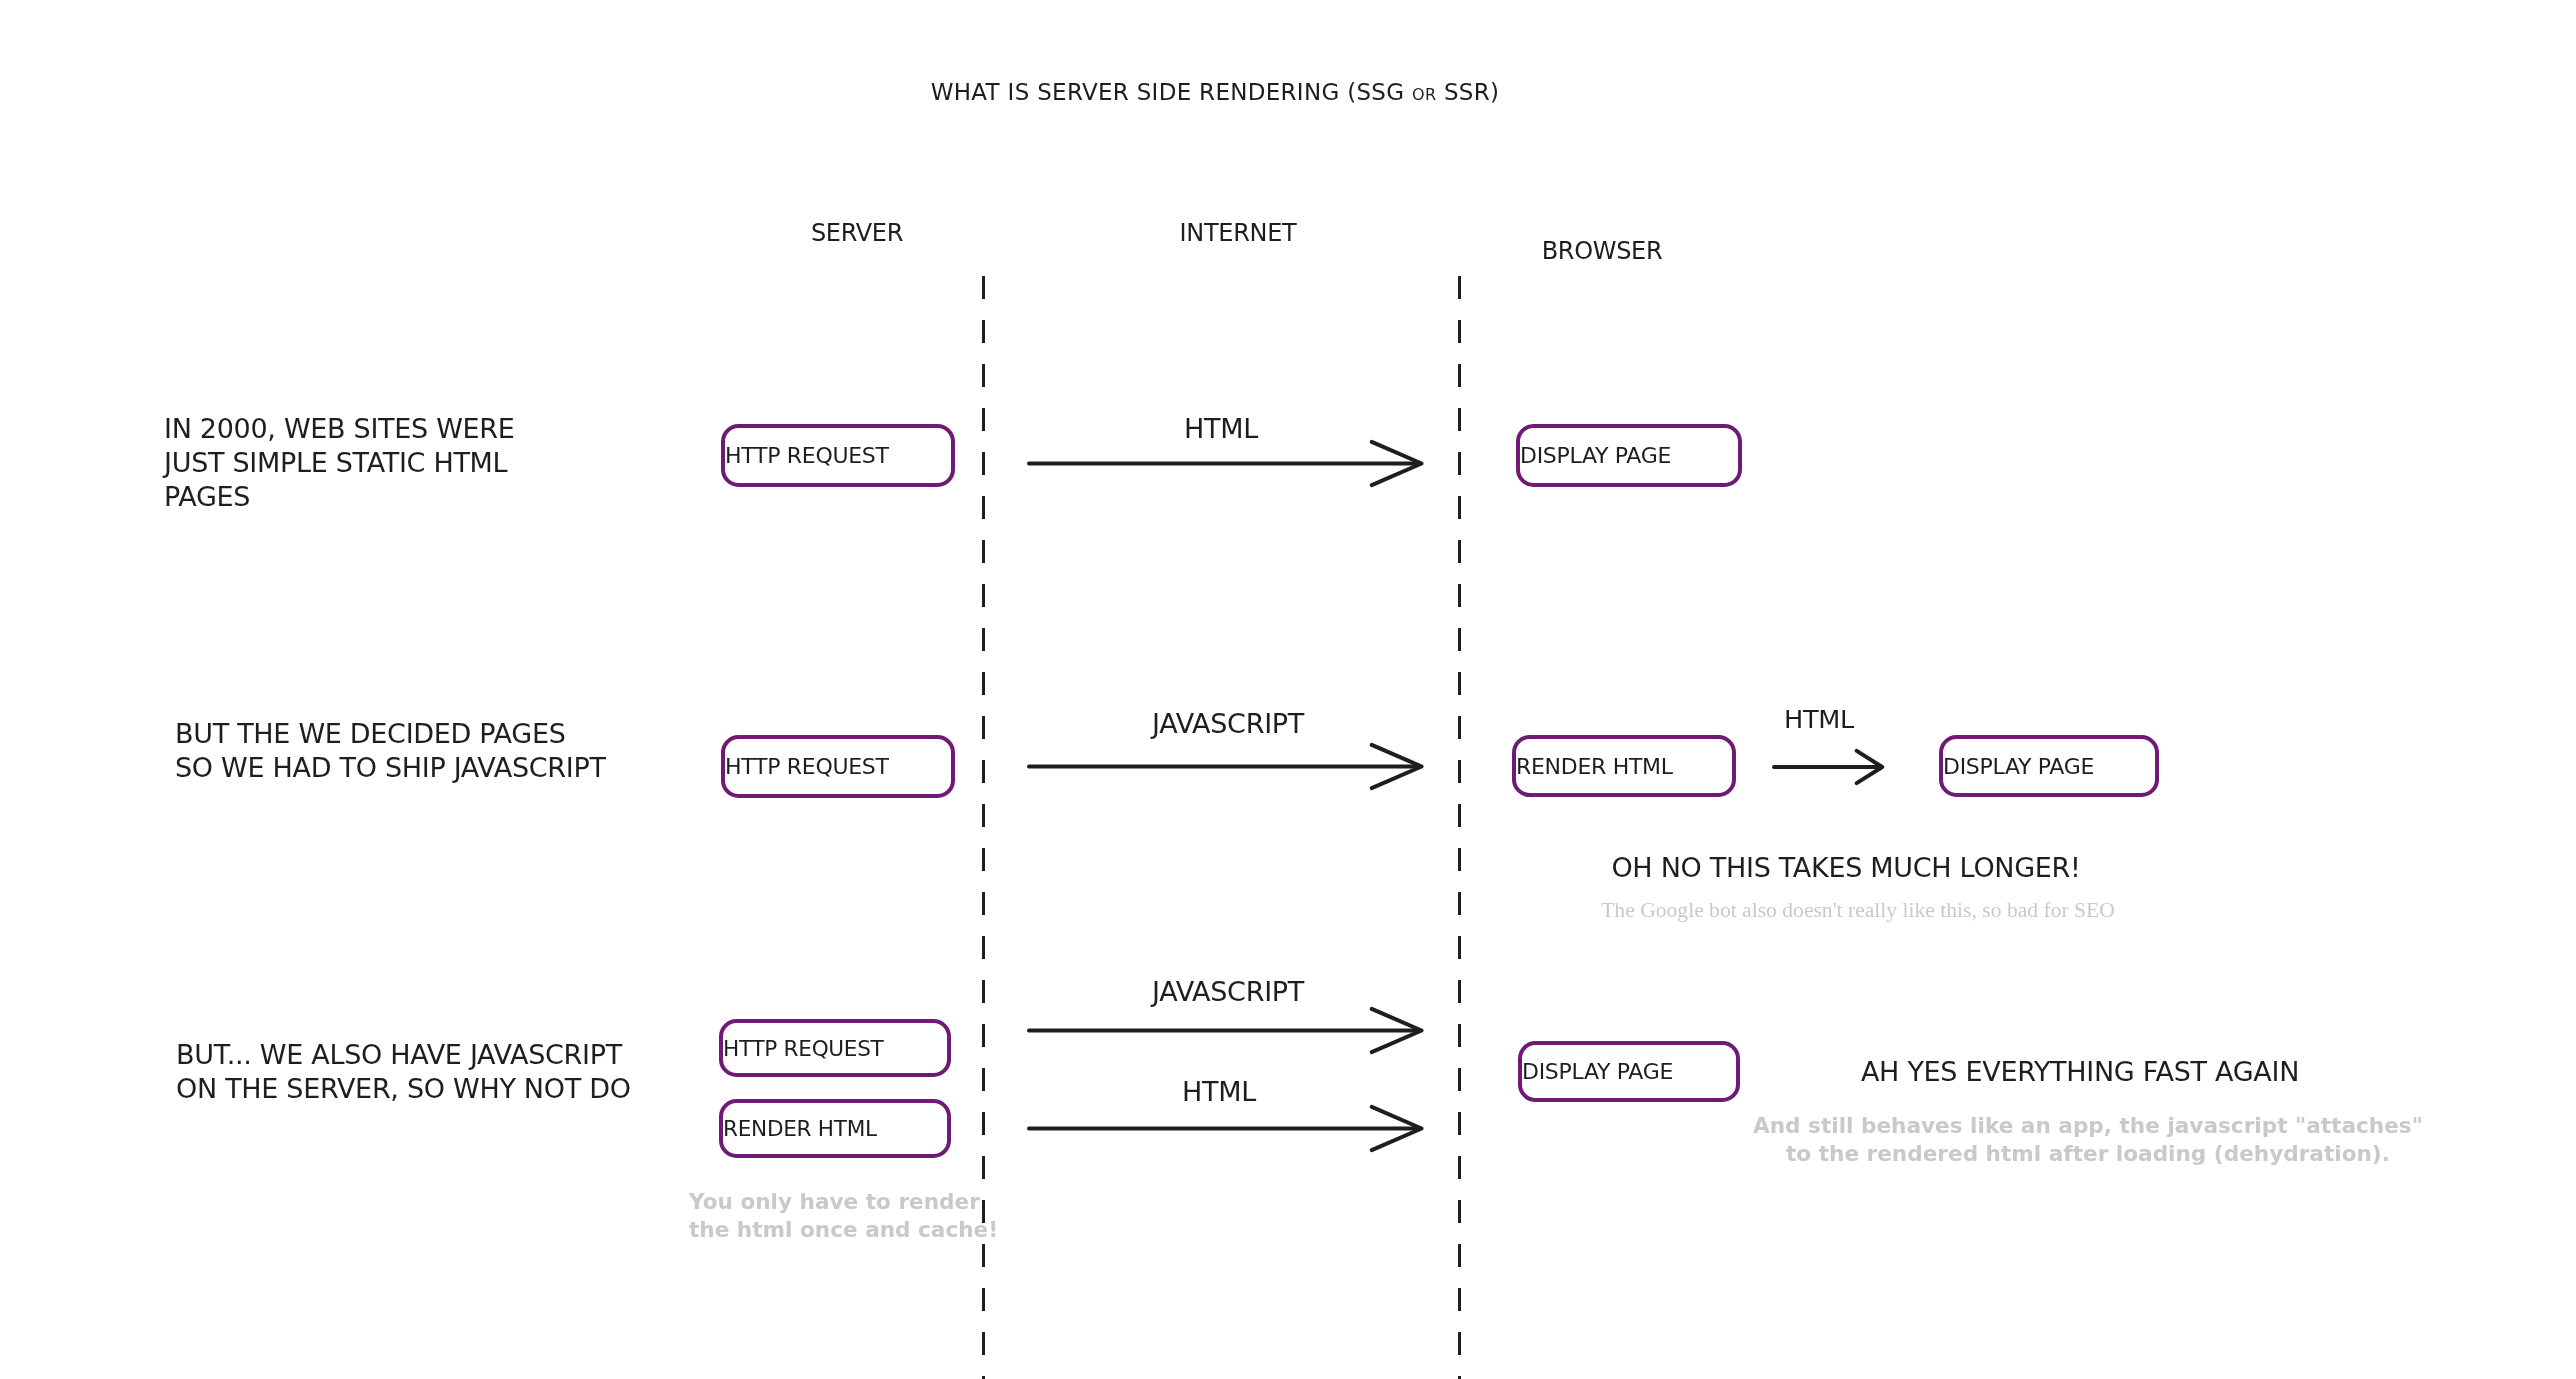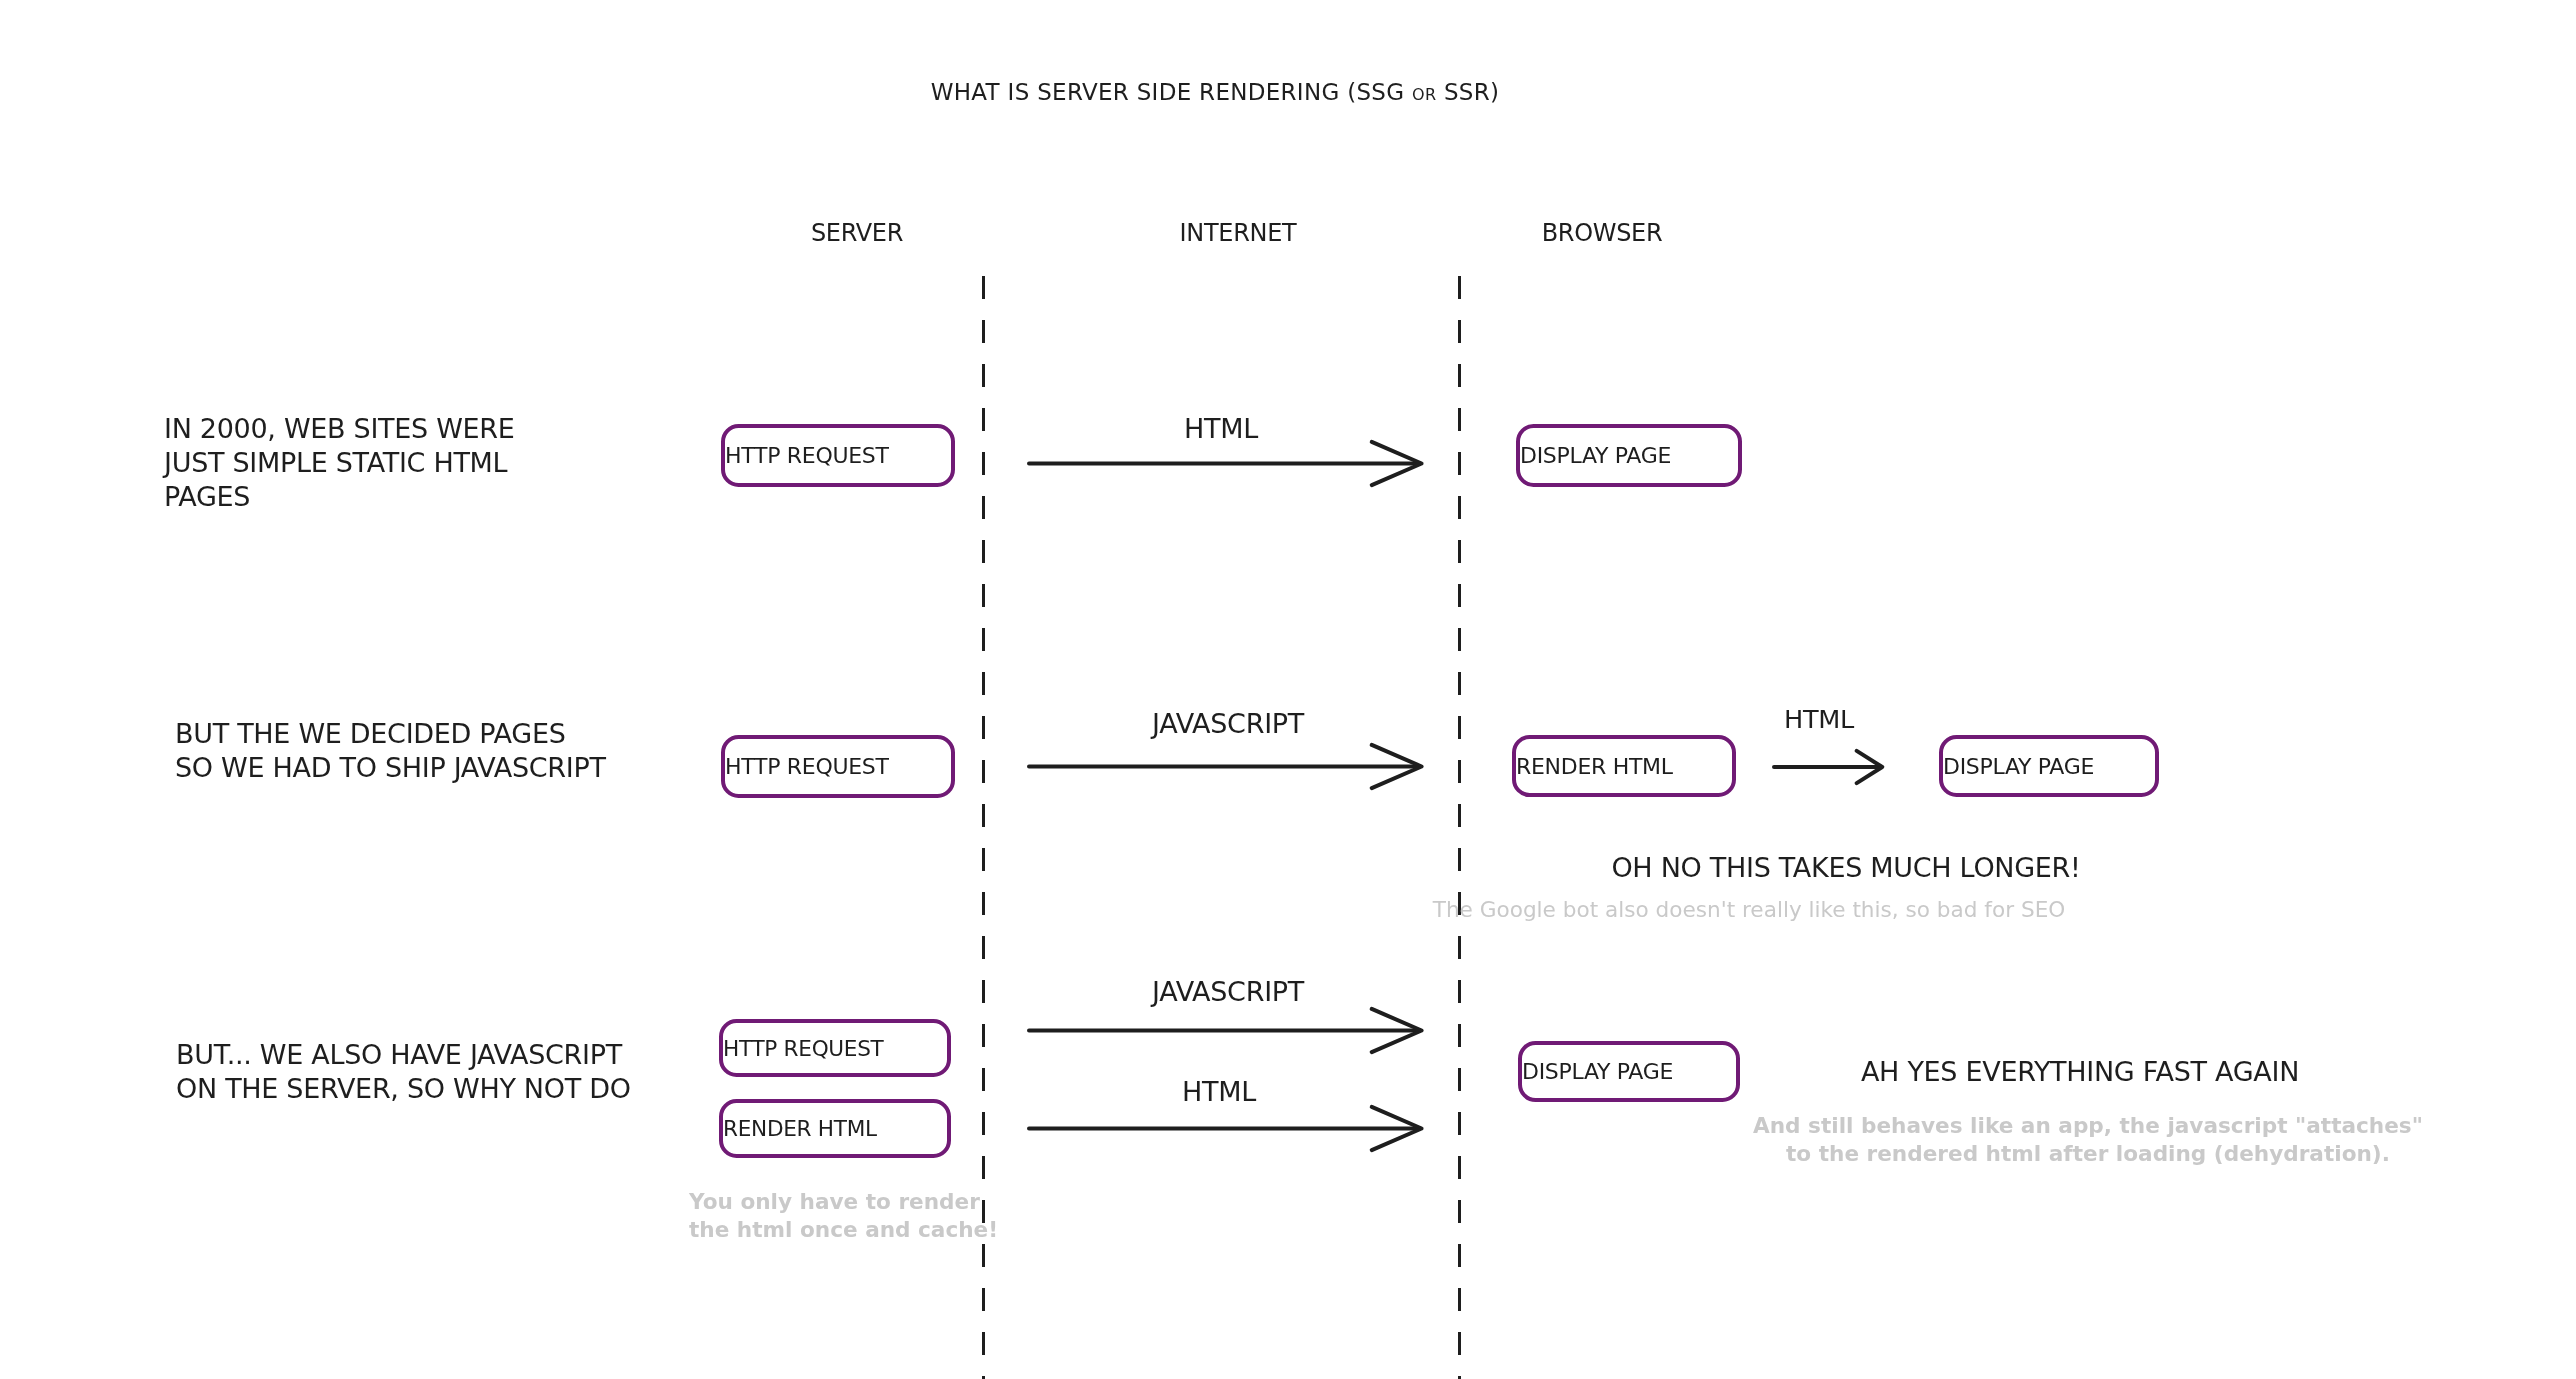--- a/index.html
+++ b/index.html
@@ -65,21 +65,21 @@
 </style>
 </head>
 <body>
 
 <div id="canvas">
 
   <div class="abs hand title center" style="left:1215px; top:92px;">WHAT IS SERVER SIDE RENDERING (SSG or SSR)</div>
 
   <div class="abs hand col-header center" style="left:857px; top:233px;">SERVER</div>
   <div class="abs hand col-header center" style="left:1238px; top:233px;">INTERNET</div>
-  <div class="abs hand col-header center" style="left:1602px; top:233px;text-align:right;">BROWSER</div>
+  <div class="abs hand col-header center" style="left:1602px; top:251px;text-align:right;">BROWSER</div>
 
   <div class="abs lane-divider" style="left:982px;"></div>
   <div class="abs lane-divider" style="left:1458px;"></div>
 
   <div class="abs hand narrative" style="left:164px; top:412px;">
     <div>IN 2000, WEB SITES WERE</div>
     <div>JUST SIMPLE STATIC HTML</div>
     <div>PAGES</div>
   </div>
 
@@ -130,21 +130,21 @@
       <path d="M126 16 L164 40 L126 64" stroke="#1e1e1e" stroke-width="6" fill="none" stroke-linecap="round" stroke-linejoin="round"></path>
     </svg>
   </div>
 
   <div class="abs node-box hand" style="left:1939px; top:735px; width:220px; height:62px;">
     <span>DISPLAY PAGE</span>
   </div>
 
   <div class="abs hand comment center" style="left:1846px; top:867px;">OH NO THIS TAKES MUCH LONGER!</div>
 
-  <div class="abs note center" style="left:1749px; top:910px;">The Google bot also doesn't really like this, so bad for SEO</div>
+  <div class="abs note center" style="left:1858px; top:910px;font-family:Liberation Serif, serif;">The Google bot also doesn't really like this, so bad for SEO</div>
 
   <div class="abs hand narrative" style="left:176px; top:1038px; line-height:34px;">
     <div>BUT... WE ALSO HAVE JAVASCRIPT</div>
     <div>ON THE SERVER, SO WHY NOT DO</div>
   </div>
 
   <div class="abs node-box hand" style="left:719px; top:1019px; width:232px; height:58px; font-size:21.6px;">
     <span>HTTP REQUEST</span>
   </div>
 

